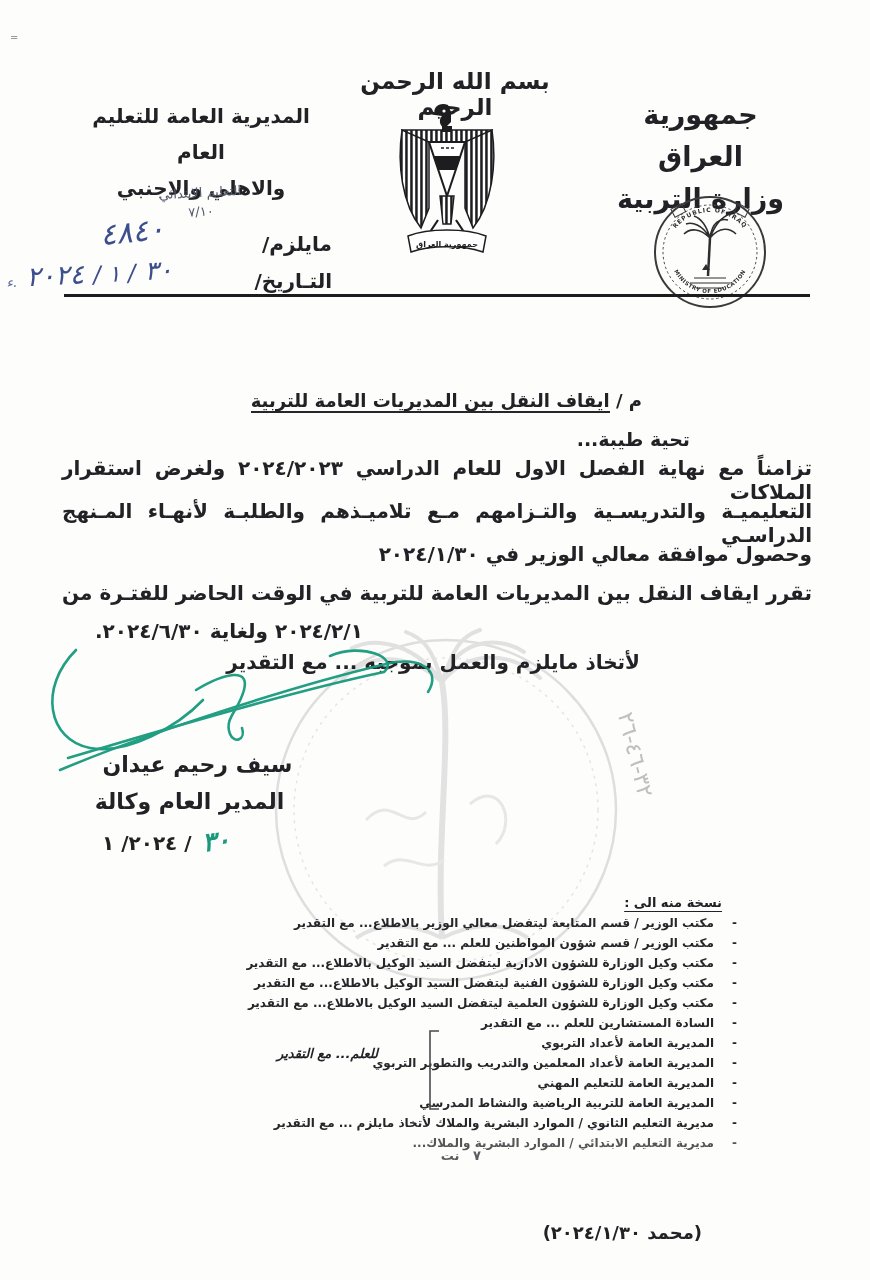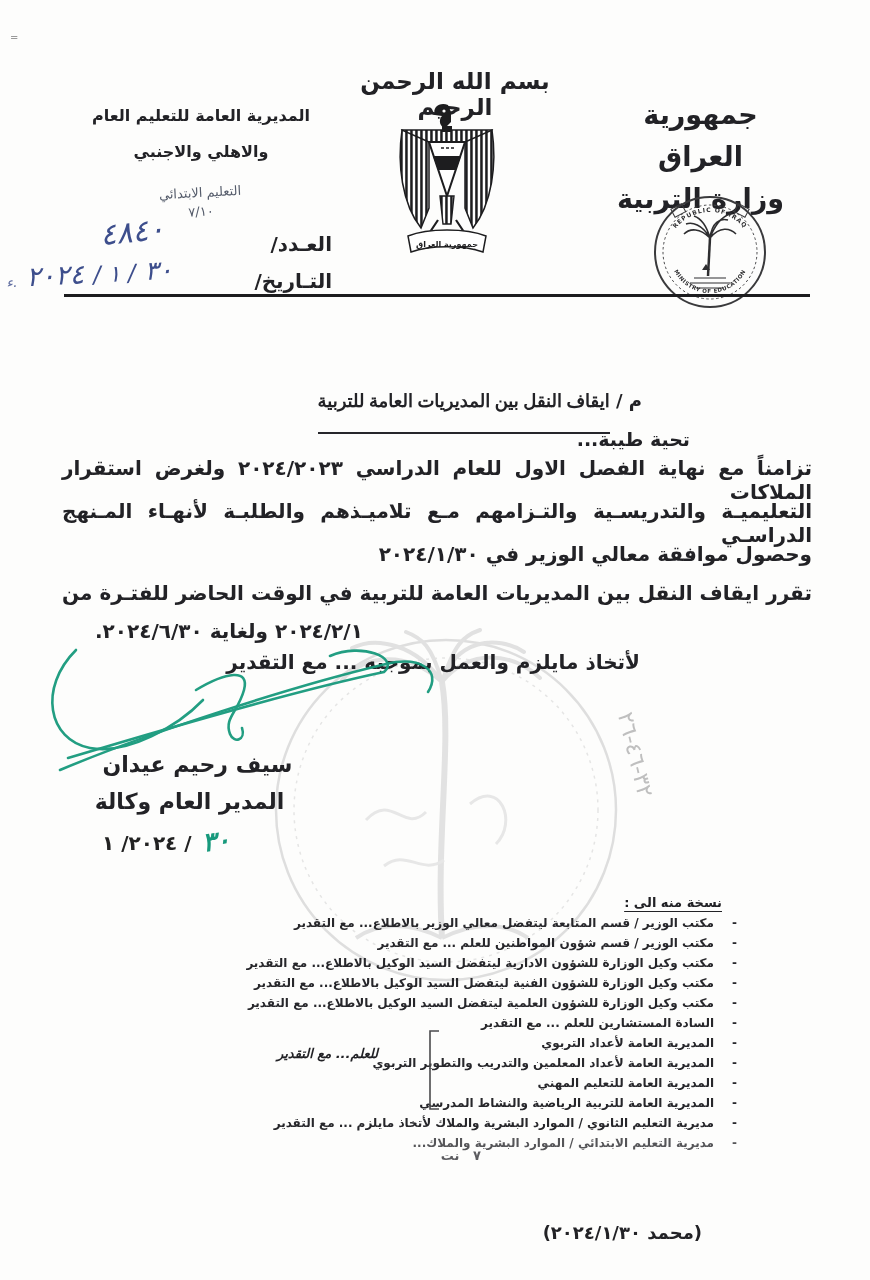--- a/index.html
+++ b/index.html
@@ -9,42 +9,42 @@
     font-family:"DejaVu Sans", sans-serif; color:#222226;
   }
   .abs{position:absolute;}
   .ar{direction:rtl; unicode-bidi:plaintext;}
   .b{font-weight:bold;}
   .center{text-align:center;}
 
   
   .basmala{left:335px; top:68px; width:240px; font-size:23px; z-index:2;}
   .republic-block{left:598px; top:94px; width:205px; font-size:27px; line-height:42px; z-index:2;}
-  .directorate-block{left:66px; top:98px; width:270px; font-size:16px; line-height:36px; z-index:2;}
+  .directorate-block{left:66px; top:98px; width:270px; font-size:20px; line-height:36px; z-index:2;}
   .hand-note{left:138px; top:183px; width:125px; font-size:13px; line-height:19px;
              color:#555c6b; transform:rotate(-3deg); font-weight:normal; z-index:2;}
   .field-label{font-size:20px; z-index:2;}
   .lbl-number{right:538px; top:232px;}
   .lbl-date{right:538px; top:269px;}
   .hand{color:#3d4e8c; font-style:italic;}
   .hand-number{left:100px; top:214px; font-size:30px; letter-spacing:15px;
                transform:rotate(-6deg); direction:ltr; z-index:2;}
   .hand-date{left:6px; top:258px; display:flex; direction:ltr; align-items:baseline;
              gap:9px; transform:rotate(-3deg); z-index:2;}
   .hand-date .stray{font-size:14px; opacity:.8;}
   .hand-date .yr{font-size:27px;}
   .hand-date .sep{font-size:23px;}
   .hand-date .dy{font-size:26px;}
   .head-rule{left:64px; top:294px; width:746px; height:3px; background:#1c1c1e; z-index:2;}
   .stray-mark{left:10px; top:32px; font-size:10px; color:#9a9a9a; z-index:1;}
 
   
   .addr-to{right:100px; top:350px; font-size:19px; white-space:nowrap; z-index:2;}
   .addr-subject{right:228px; top:390px; font-size:18px; white-space:nowrap; z-index:2;}
-  .subject-underline{border-bottom:2.2px solid #26262b; padding-bottom:21px;font-family:Liberation Serif, serif;}
+  .subject-underline{border-bottom:2.2px solid #26262b; padding-bottom:0;}
   .greeting{right:180px; top:428px; font-size:19px; z-index:2;}
 
   
   .body-line{font-size:20px; white-space:nowrap; z-index:2;}
   .body-just{right:58px; width:750px; white-space:normal; text-align:justify;
              text-align-last:justify; z-index:2;}
   .bl1{top:456px;} .bl2{top:499px;} .bl3{right:58px; top:542px;}
   .bl4{top:581px;} .bl5{left:95px; top:619px; direction:rtl;} .bl6{right:230px; top:650px;}
 
   
@@ -152,21 +152,21 @@
   <div class="abs directorate-block ar b center">
     <div>المديرية العامة للتعليم العام</div>
     <div>والاهلي والاجنبي</div>
   </div>
 
   <div class="abs hand-note ar center">
     <div>التعليم الابتدائي</div>
     <div>٧/١٠</div>
   </div>
 
-  <div class="abs field-label lbl-number ar b">العـدد/</div>
+  <div class="abs field-label lbl-number ar b">مايلزم/</div>
   <div class="abs hand hand-number">٤٨٤٠</div>
 
   <div class="abs field-label lbl-date ar b">التـاريخ/</div>
   <div class="abs hand hand-date">
     <span class="stray">ء.</span>
     <span class="yr">٢٠٢٤</span>
     <span class="sep">/ ١ /</span>
     <span class="dy">٣٠</span>
   </div>
 

